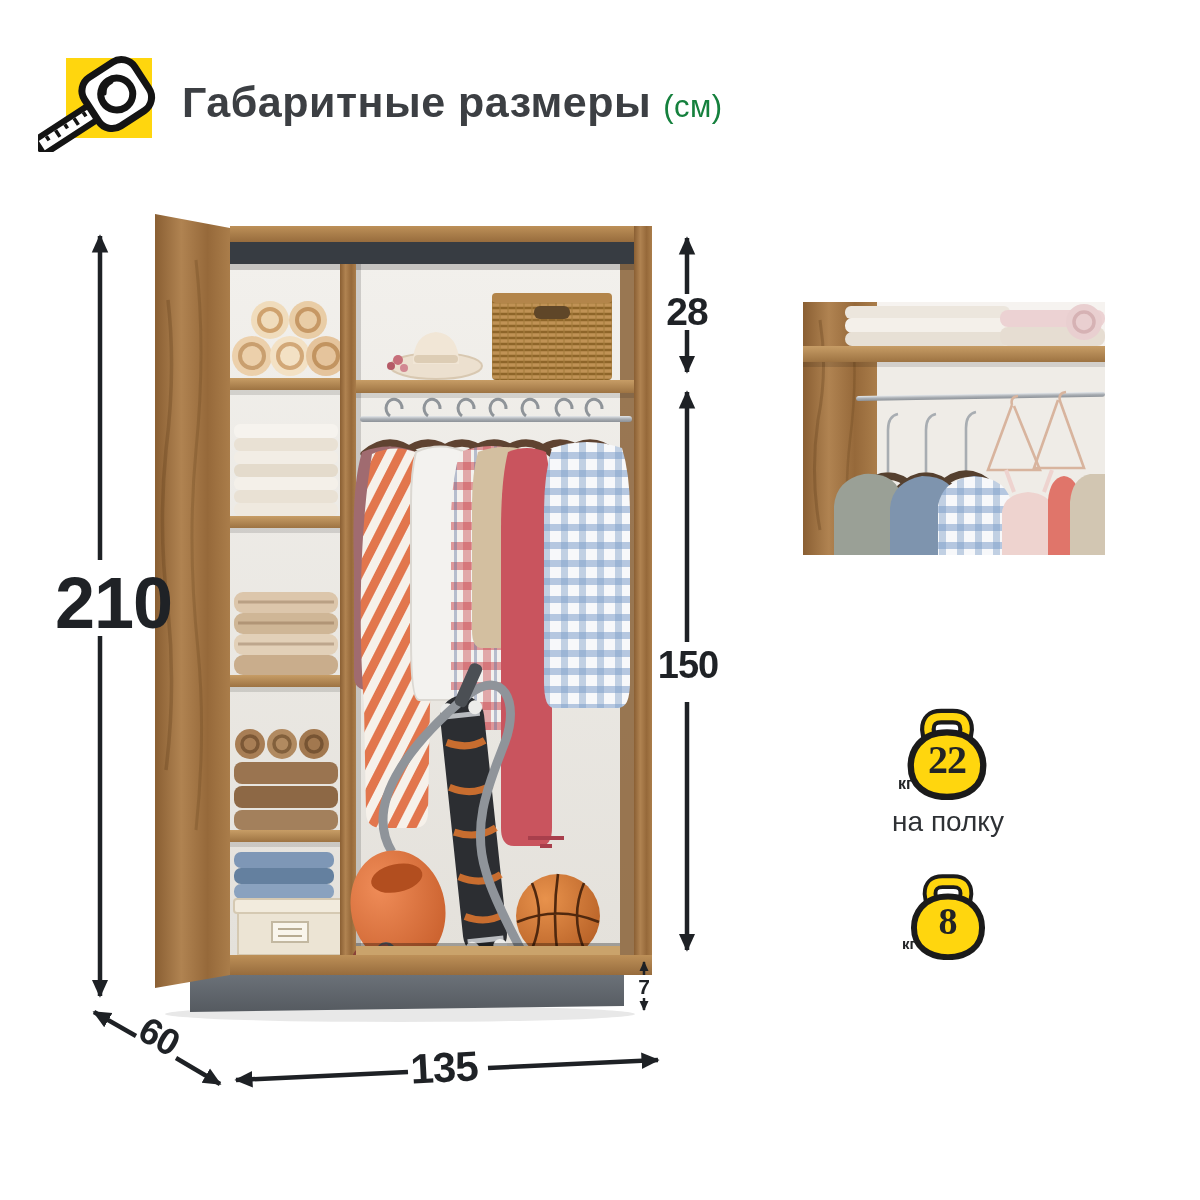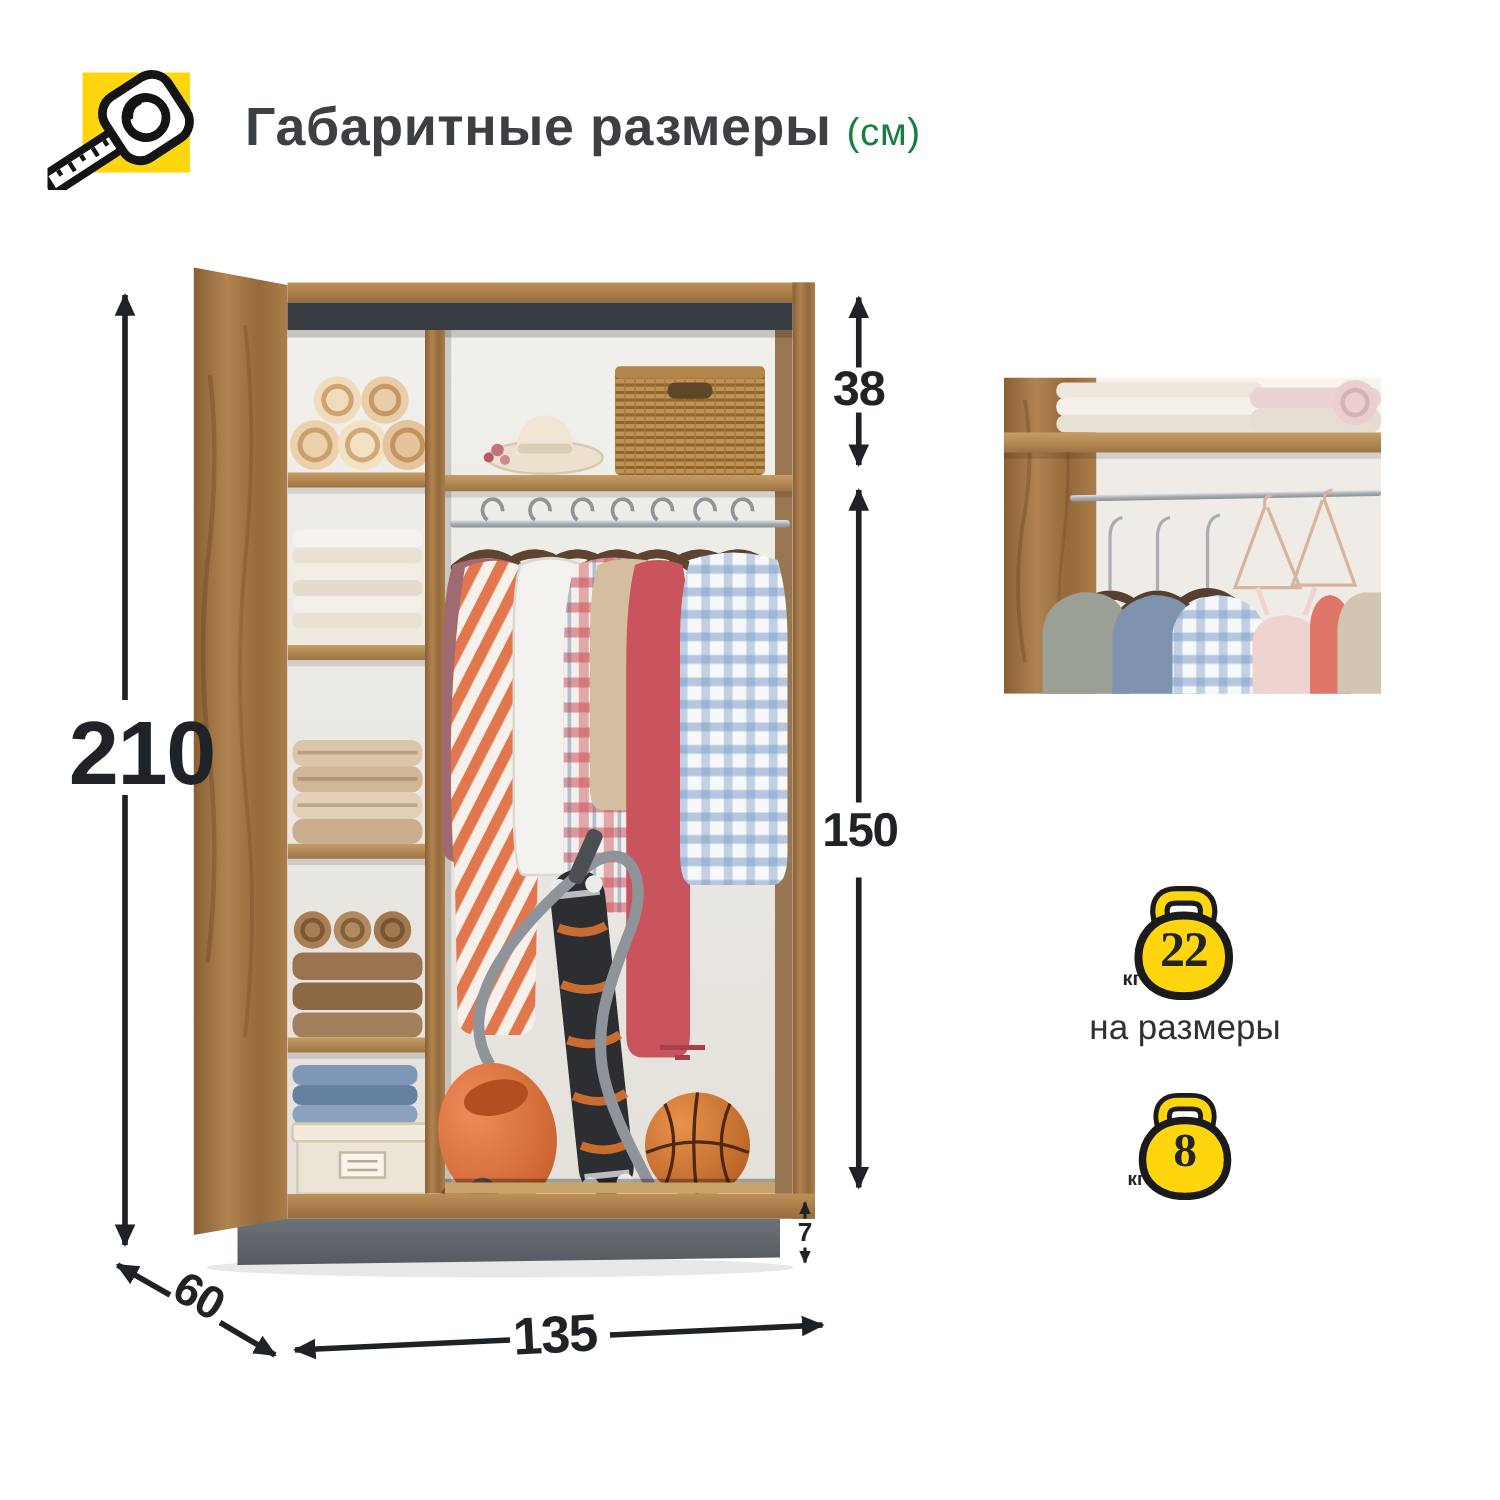--- a/index.html
+++ b/index.html
@@ -1,19 +1,19 @@
 <!DOCTYPE html>
 <html><head>
 <meta charset="utf-8">
 <style>
   html,body{margin:0;padding:0;background:#ffffff;}
   .page{position:relative;width:1200px;height:1200px;background:#ffffff;overflow:hidden;
         font-family:"Liberation Sans","DejaVu Sans",sans-serif;}
   
-  .hdr{position:absolute;left:38px;top:52px;display:flex;align-items:center;gap:26px;}
+  .hdr{position:absolute;left:38px;top:52px;display:flex;align-items:center;gap:12px;}
   .hdr .badge{position:relative;width:132px;height:100px;flex:0 0 auto;}
   .hdr h1{margin:0;font-size:43px;font-weight:600;color:#3c3f43;letter-spacing:.5px;
           display:flex;align-items:baseline;gap:12px;white-space:nowrap;}
   .hdr h1 .unit{font-size:31px;font-weight:400;color:#15803d;}
   
   svg.scene{position:absolute;left:0;top:0;width:1200px;height:1200px;}
   
   .dim{position:absolute;font-weight:800;color:#1f2226;text-align:center;line-height:1;
        letter-spacing:-1px;}
   .d210{left:55px;top:567px;width:90px;font-size:72px;}
@@ -356,37 +356,37 @@
       <path d="M890 556 L890 508 Q892 482 922 476 Q954 476 958 504 L960 556 Z" fill="#7e94ae"></path>
       <path d="M938 556 L938 506 Q942 480 974 476 Q1008 478 1012 506 L1014 556 Z" fill="url(#plaidBlue)"></path>
       <path d="M1002 556 L1002 512 Q1004 494 1028 492 Q1052 494 1054 512 L1054 556 Z" fill="#eed3cf"></path>
       <path d="M1014 492 L1006 470 M1044 492 L1052 470" stroke="#eed3cf" stroke-width="4"></path>
       <path d="M1048 556 L1048 500 Q1050 478 1064 476 Q1078 478 1080 500 L1080 556 Z" fill="#e0756a"></path>
       <path d="M1070 556 L1070 502 Q1072 478 1090 474 L1105 474 L1105 556 Z" fill="#d2c6b2"></path>
     </g>
   </svg>
 
   <div class="dim d210">210</div>
-  <div class="dim d38">38</div>
+  <div class="dim d38">28</div>
   <div class="dim d150">150</div>
   <div class="dim d7">7</div>
   <div class="dim d60">60</div>
   <div class="dim d135">135</div>
 
 
   <div class="kb kb1">
     <svg viewBox="0 0 100 100">
       <path d="M33 46 L30.5 29 Q30.5 16 44 16 L56 16 Q69.5 16 69.5 29 L67 46" fill="none" stroke="#1b1b1b" stroke-width="16" stroke-linecap="round"></path>
       <path d="M33 46 L30.5 29 Q30.5 16 44 16 L56 16 Q69.5 16 69.5 29 L67 46" fill="none" stroke="#FFD60E" stroke-width="7.5" stroke-linecap="round"></path>
       <path d="M50 32 C22 32 13 52 13 66 C13 87 29 98 50 98 C71 98 87 87 87 66 C87 52 78 32 50 32 Z" fill="#FFD60E" stroke="#1b1b1b" stroke-width="6.5"></path>
     </svg>
     <div class="kb-value">22</div>
     <div class="kb-unit">кг</div>
   </div>
-  <div class="kb-label lbl1">на размеры</div>
+  <div class="kb-label lbl1">на полку</div>
 
   <div class="kb kb2">
     <svg viewBox="0 0 100 100">
       <path d="M33 46 L30.5 29 Q30.5 16 44 16 L56 16 Q69.5 16 69.5 29 L67 46" fill="none" stroke="#1b1b1b" stroke-width="16" stroke-linecap="round"></path>
       <path d="M33 46 L30.5 29 Q30.5 16 44 16 L56 16 Q69.5 16 69.5 29 L67 46" fill="none" stroke="#FFD60E" stroke-width="7.5" stroke-linecap="round"></path>
       <path d="M50 32 C22 32 13 52 13 66 C13 87 29 98 50 98 C71 98 87 87 87 66 C87 52 78 32 50 32 Z" fill="#FFD60E" stroke="#1b1b1b" stroke-width="6.5"></path>
     </svg>
     <div class="kb-value">8</div>
     <div class="kb-unit">кг</div>
   </div>

